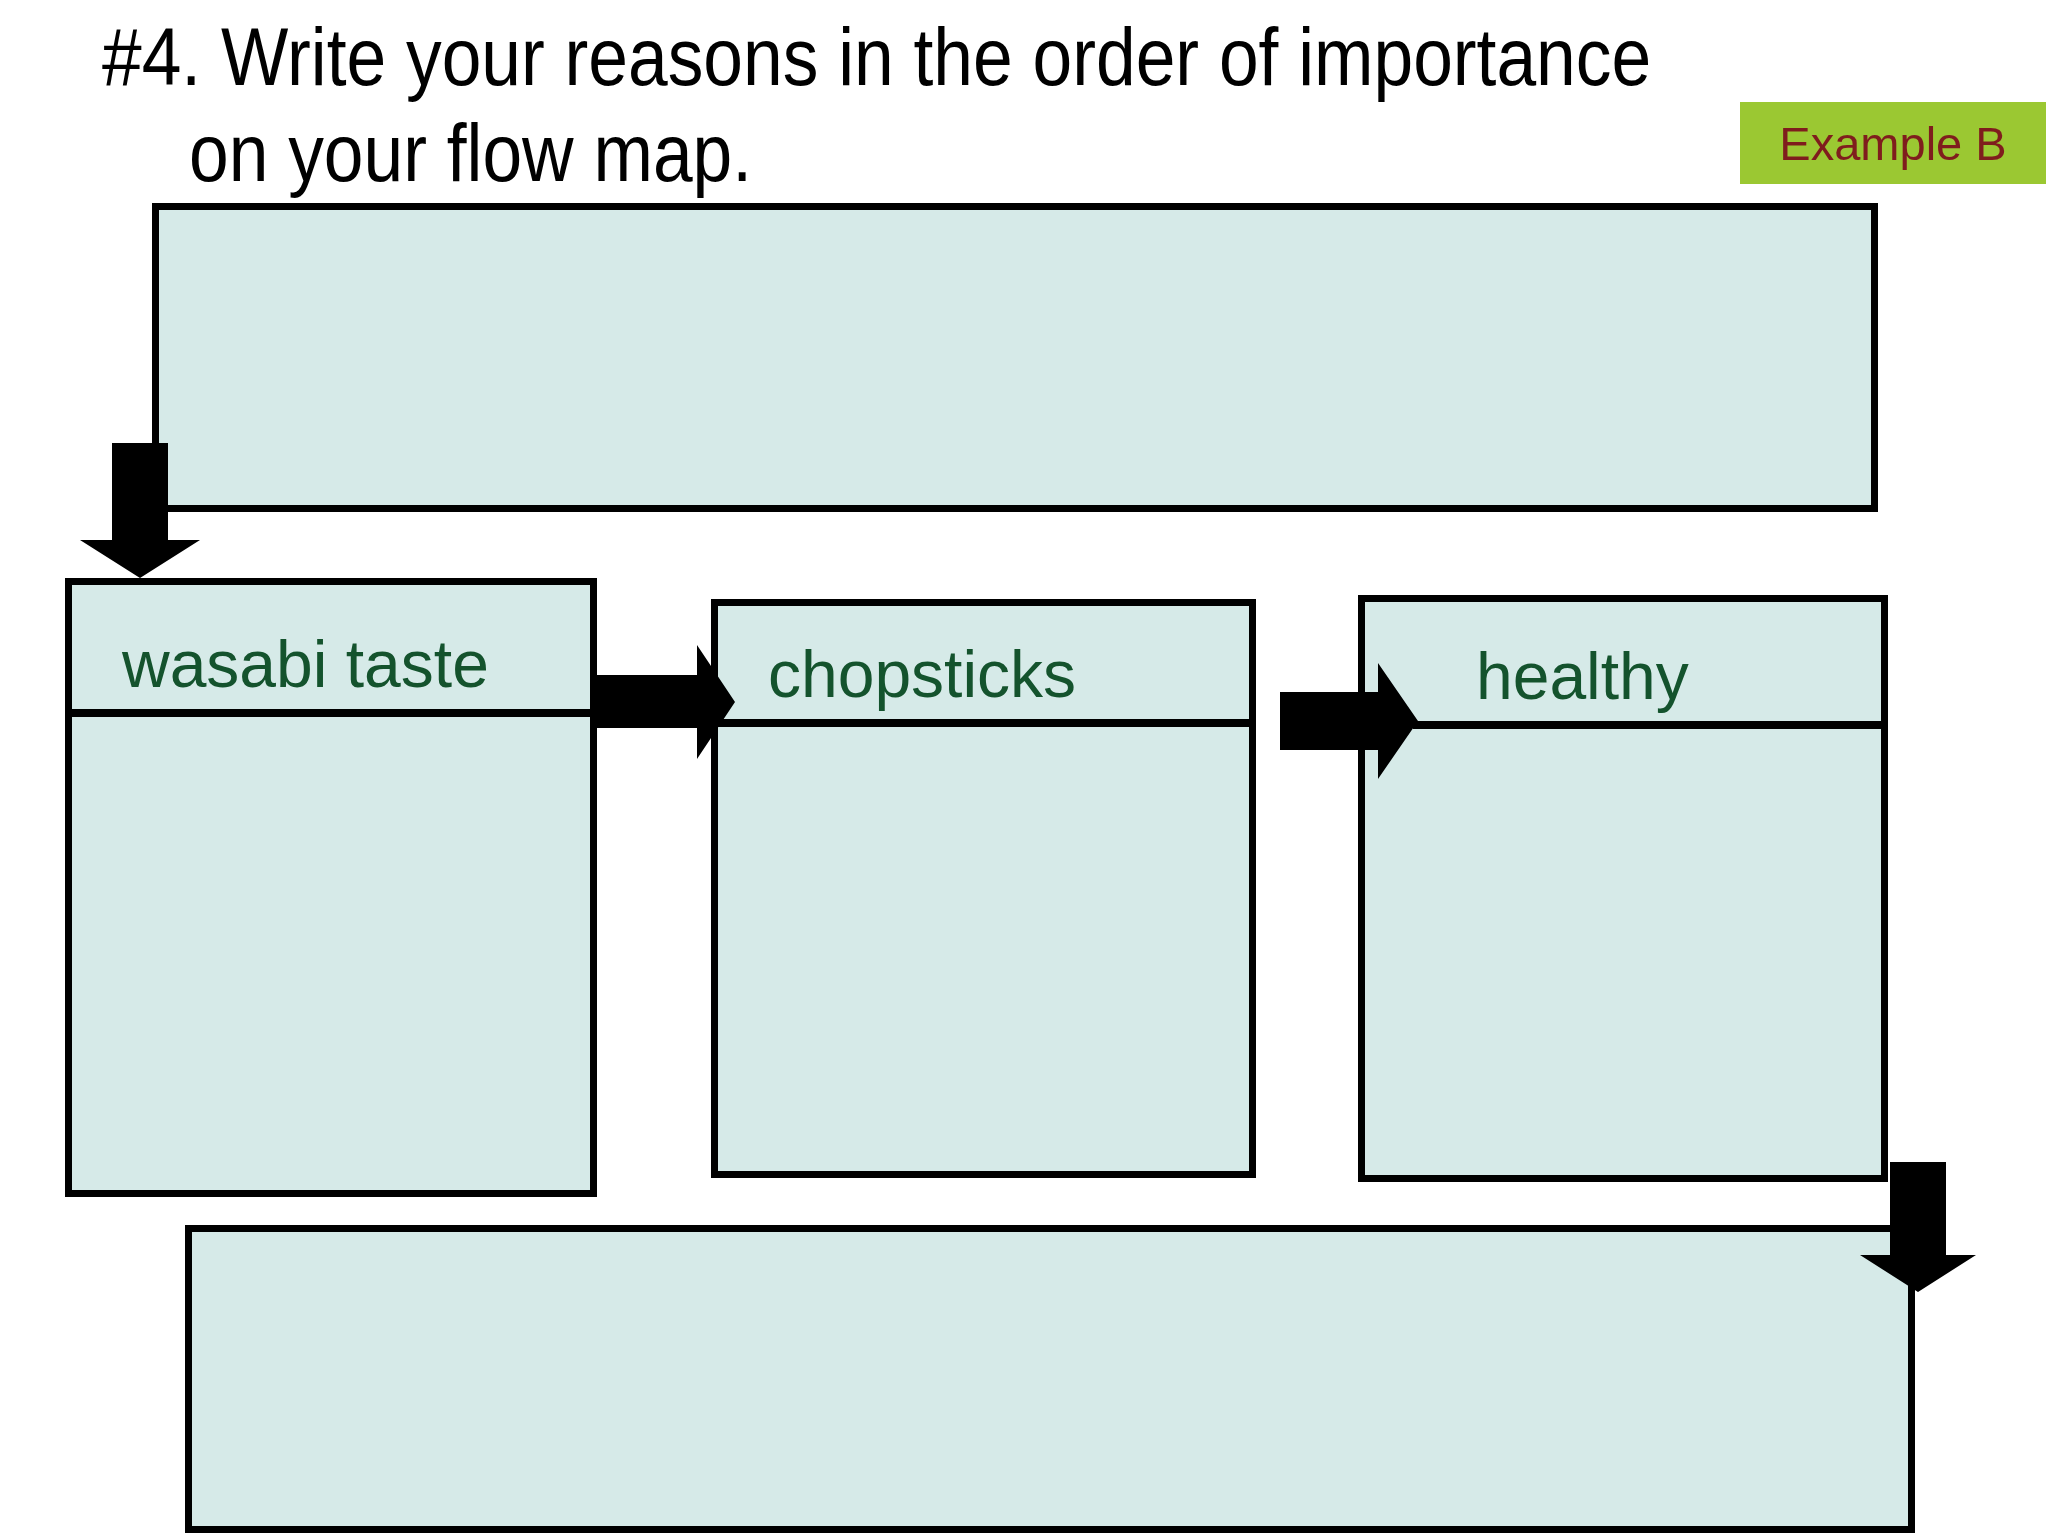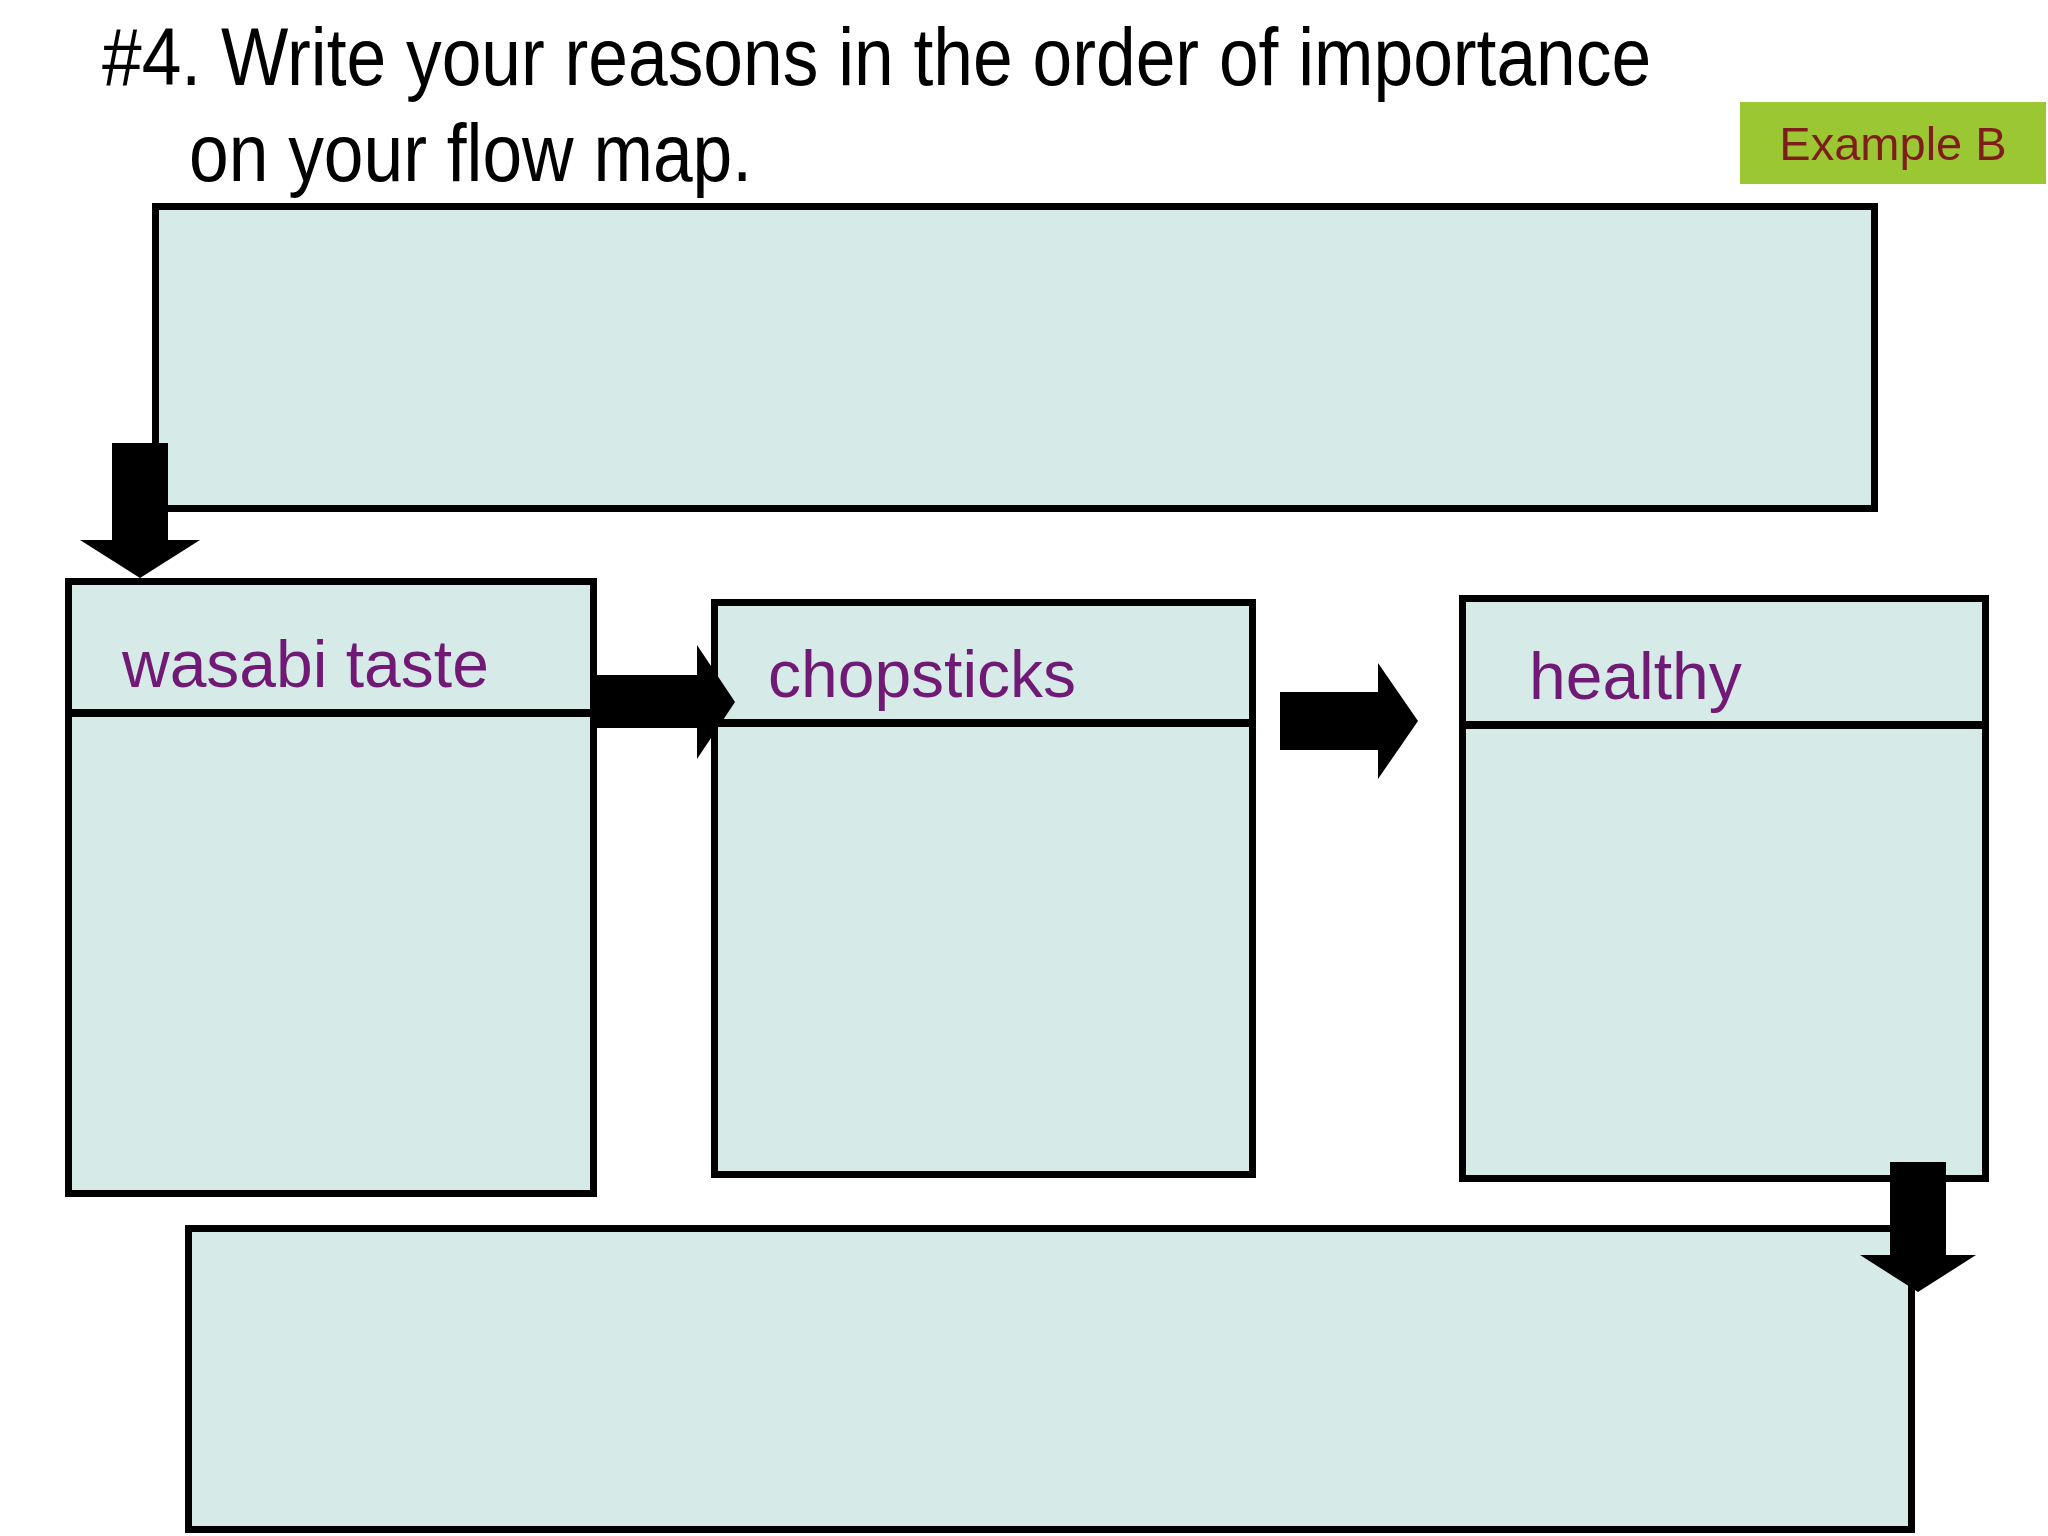--- a/index.html
+++ b/index.html
@@ -56,40 +56,40 @@
   .box {
     position: absolute;
     background: #d6eae8;
     border: 7px solid #000000;
     box-sizing: border-box;
     z-index: 1;
   }
   .box-top    { left: 152px;  top: 203px;  width: 1726px; height: 309px; }
   .box-wasabi { left: 65px;   top: 578px;  width: 532px;  height: 619px; }
   .box-chop   { left: 711px;  top: 599px;  width: 545px;  height: 579px; }
-  .box-health { left: 1459px; top: 595px;  width: 530px;  height: 587px; }
+  .box-health { left: 1358px; top: 595px;  width: 530px;  height: 587px; padding-left: 48px; }
   .box-bottom { left: 185px;  top: 1225px; width: 1730px; height: 308px; }
 
   .box-header {
     box-sizing: border-box;
     border-bottom: 8px solid #000000;
     display: flex;
     align-items: flex-end;
     width: 100%;
   }
   .box-wasabi .box-header { height: 132px; padding-left: 50px; }
   .box-chop   .box-header { height: 121px; padding-left: 50px; }
   .box-health .box-header { height: 127px; padding-left: 63px; }
 
   .box-label {
     font-size: 66px;
     line-height: 1;
     padding-bottom: 12px;
     white-space: nowrap;
-    color: #701a75;
+    color: #14532d;
   }
   .box-body { width: 100%; flex: 1; }
 
   
   .arrow {
     position: absolute;
     z-index: 5;
   }
   .arrow svg { display: block; }
   .arrow polygon { fill: #000000; }

